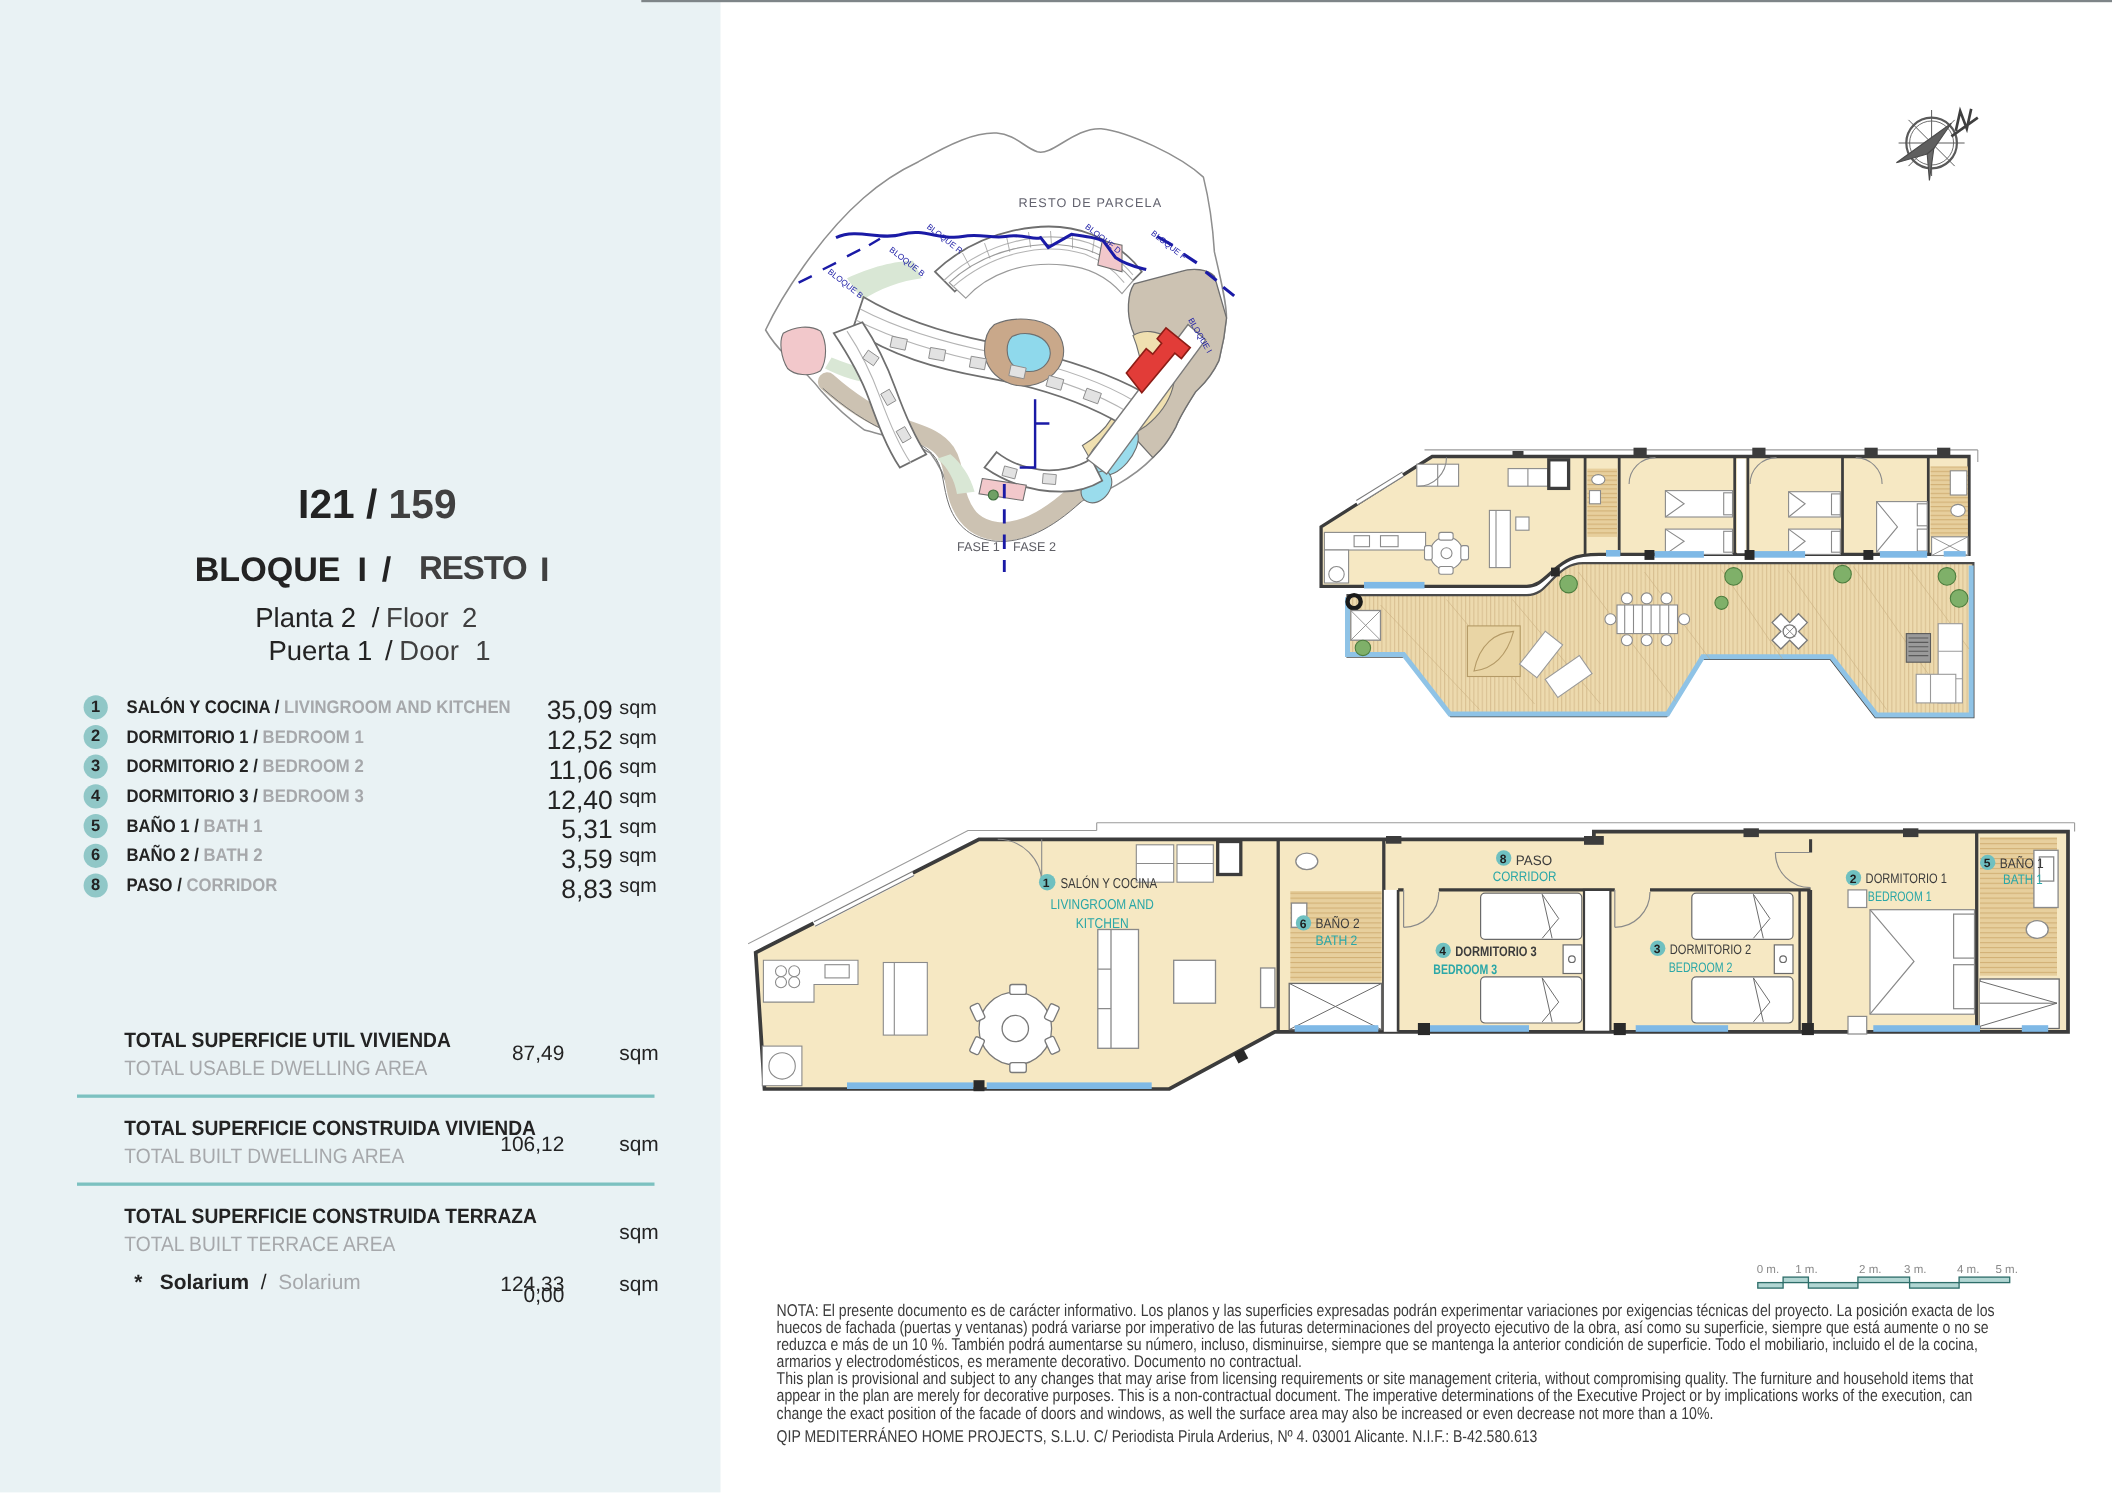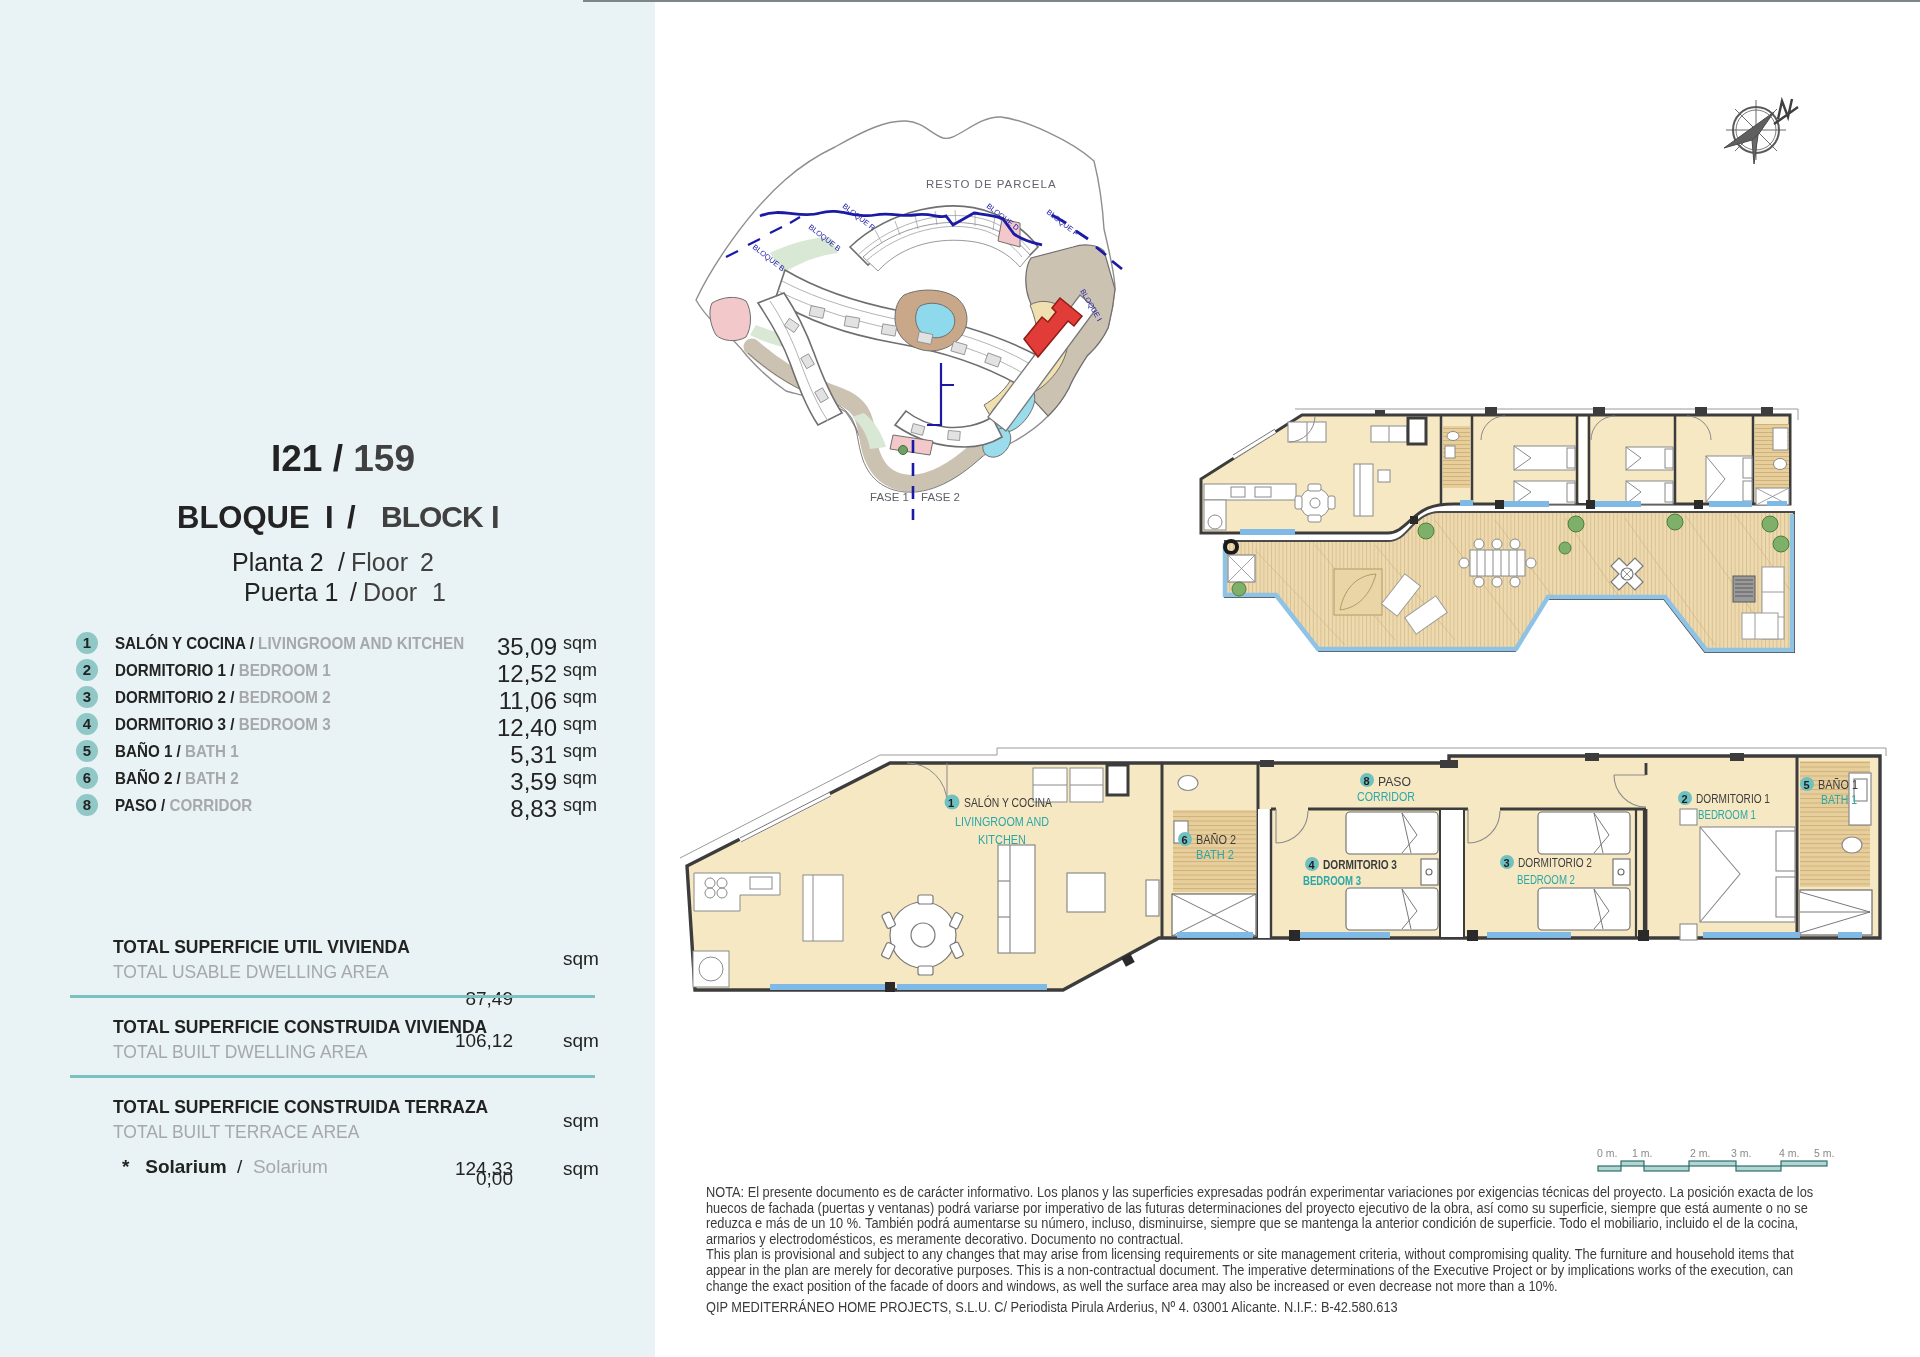--- a/index.html
+++ b/index.html
@@ -18,21 +18,21 @@
   <div class="abs" style="left:583px;top:0;width:1337px;height:2px;background:#7e8588;"></div>
 
   <div class="abs" style="left:271px;top:438px;font-size:37px;font-weight:bold;white-space:nowrap;">
     <span class="dk">I21 /</span> <span class="tl">159</span>
   </div>
 
   <div class="abs dk" style="left:0;top:500px;width:581px;height:36px;font-size:31px;font-weight:bold;">
     <span class="abs" style="left:177px;">BLOQUE</span>
       <span class="abs" style="left:325px;">I</span>
     <span class="abs" style="left:347px;">/</span>
-    <span class="abs tl" style="left:381px;font-size:30px;letter-spacing:-1px;">BLOCK</span>
+    <span class="abs tl" style="left:381px;font-size:30px;letter-spacing:-1px;">RESTO</span>
       <span class="abs tl" style="left:491px;">I</span>
   </div>
 
   <div class="abs dk" style="left:16px;top:548px;width:655px;height:28px;font-size:25px;padding-left:16px;">
     <span class="abs" style="left:216px;">Planta 2</span>
       <span class="abs" style="left:322px;">/</span>
     <span class="abs tl" style="left:335px;">Floor</span>
       <span class="abs tl" style="left:404px;">2</span>
   </div>
 
@@ -108,21 +108,21 @@
     .t2{font-size:19px;color:#a6a8ab;white-space:nowrap;margin-top:3px;}
     .tval{position:absolute;color:#232323;font-size:19px;width:100px;text-align:right;}
     .tsqm{position:absolute;left:563px;color:#232323;font-size:19px;}
     .tdiv{position:absolute;left:70px;width:525px;height:3px;background:#7cc1c0;}
   </style>
 
   <div class="trow" style="top:936px;">
       <div class="t1">TOTAL SUPERFICIE UTIL VIVIENDA</div>
       <div class="t2">TOTAL USABLE DWELLING AREA</div>
     </div>
-  <div class="tval" style="left:413px;top:948px;margin-top:40px;">87,49</div>
+  <div class="tval" style="left:413px;top:948px;">87,49</div>
     <div class="tsqm" style="top:948px;">sqm</div>
 
   <div class="tdiv" style="top:995px;"></div>
 
   <div class="trow" style="top:1016px;">
       <div class="t1">TOTAL SUPERFICIE CONSTRUIDA VIVIENDA</div>
       <div class="t2">TOTAL BUILT DWELLING AREA</div>
     </div>
   <div class="tval" style="left:413px;top:1030px;">106,12</div>
     <div class="tsqm" style="top:1030px;">sqm</div>

